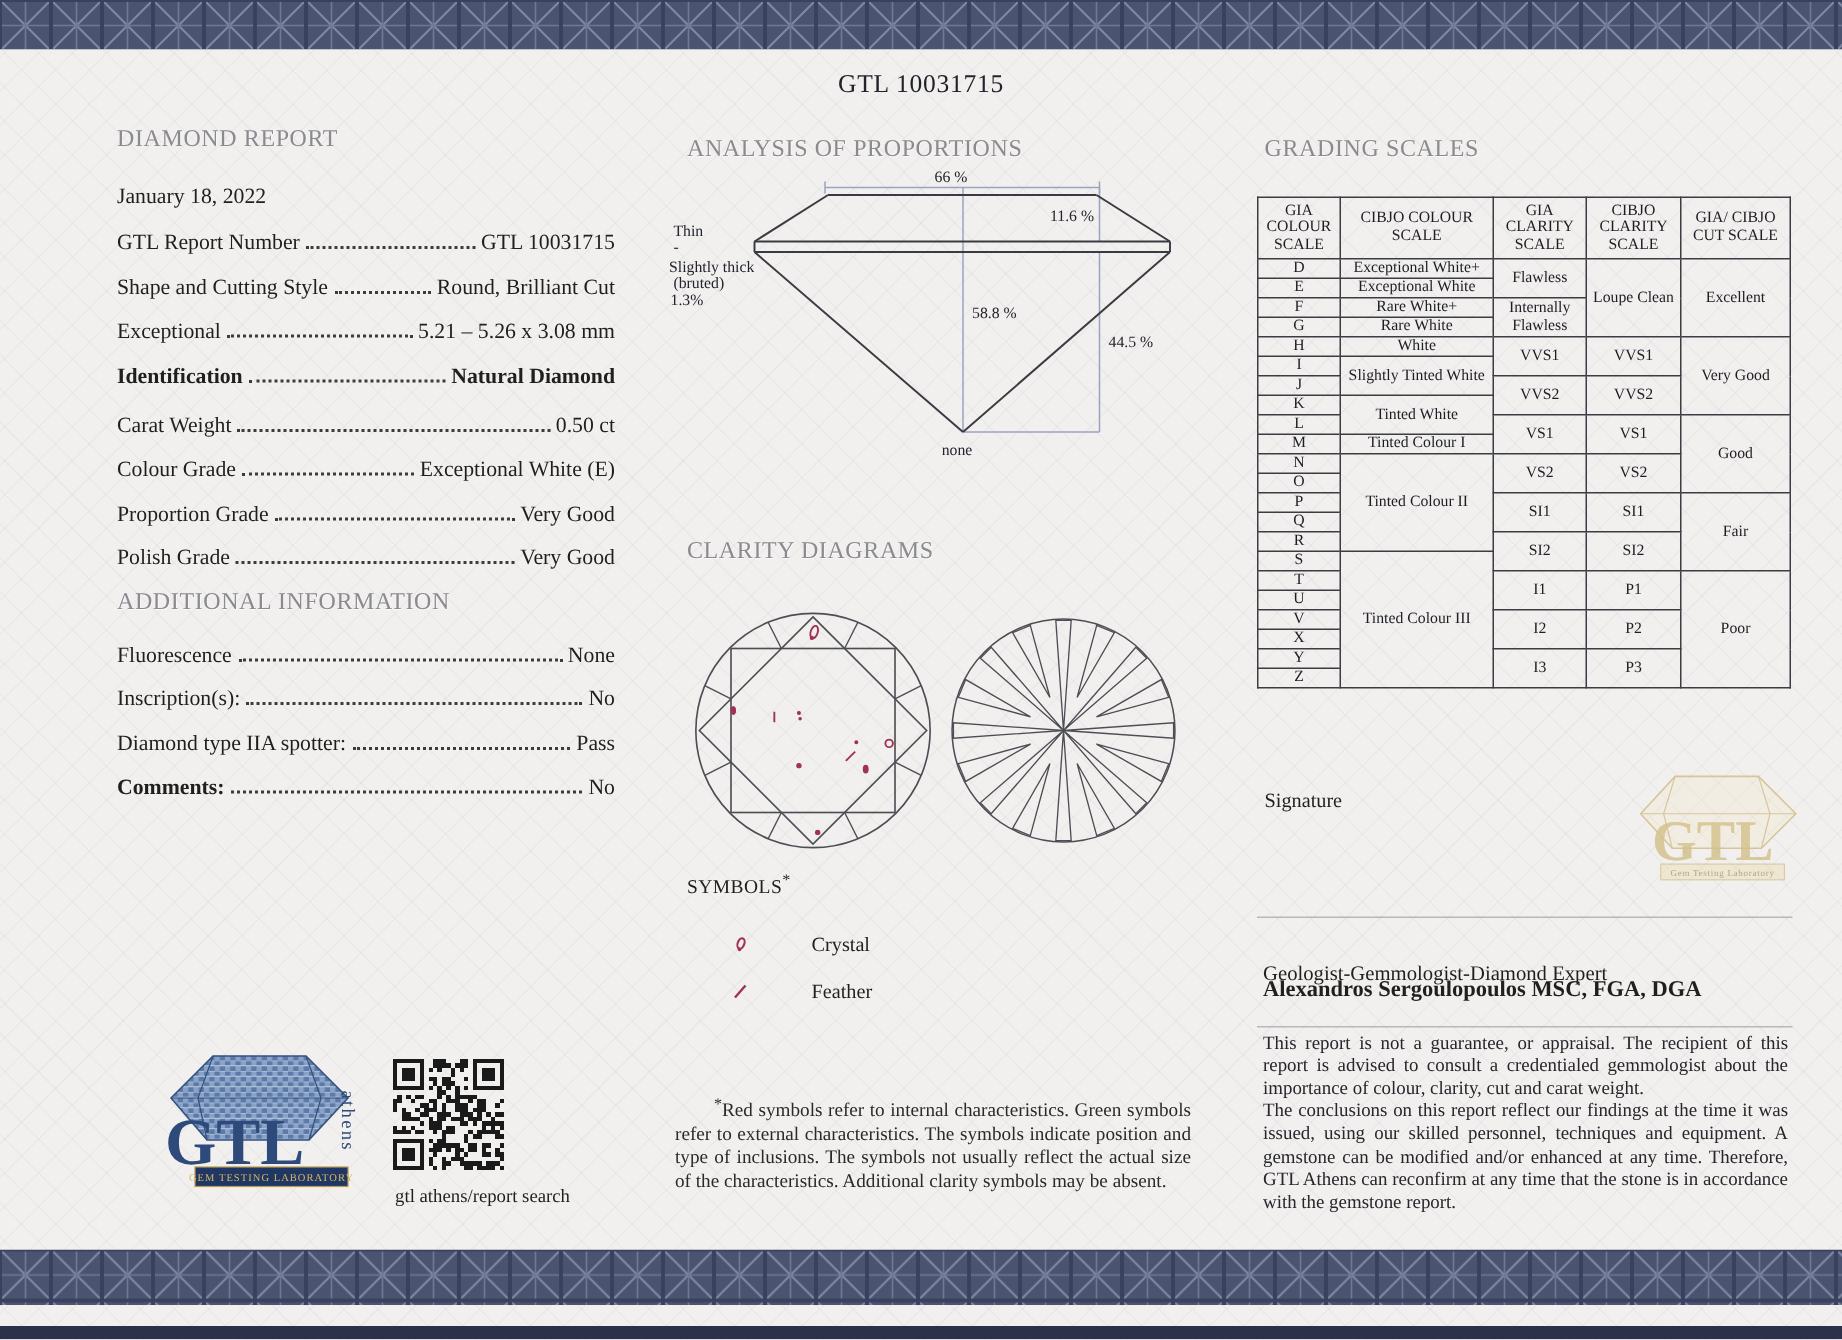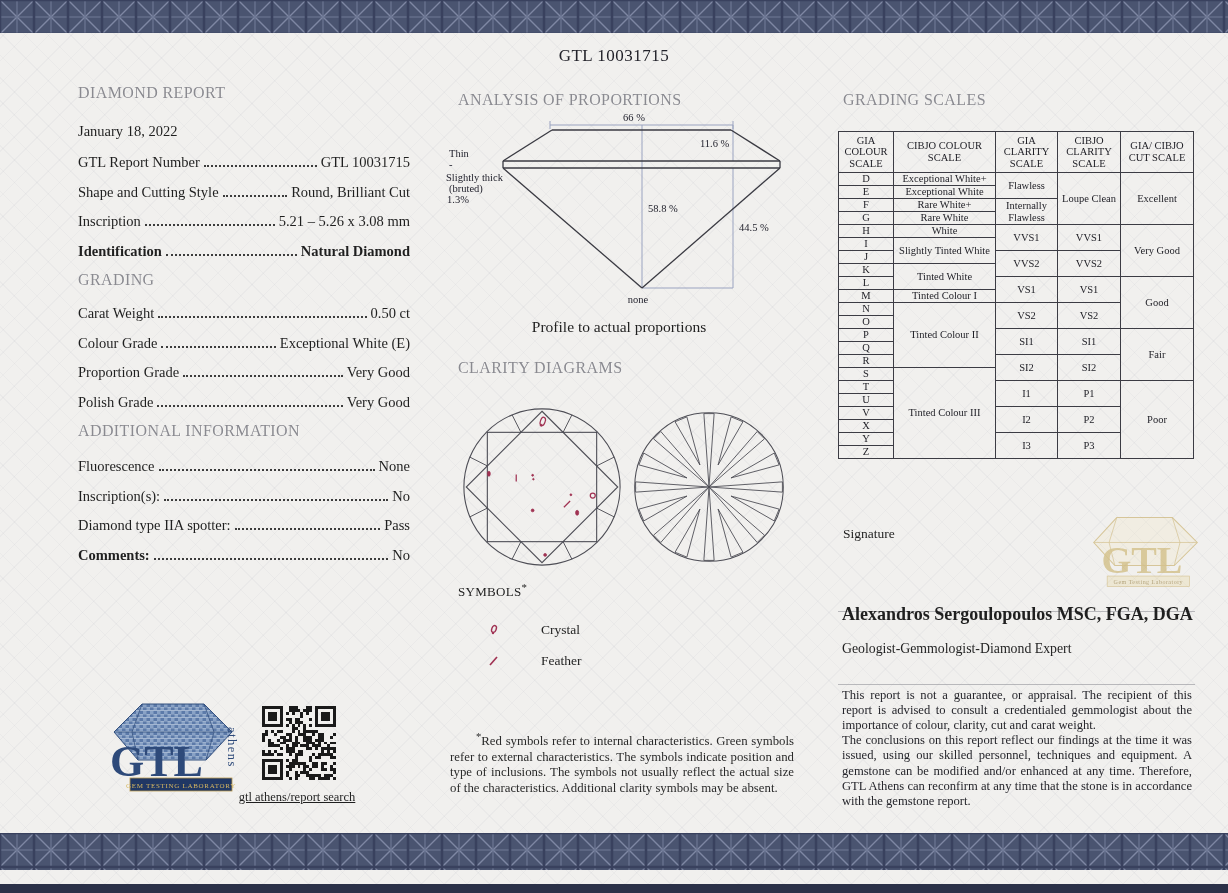--- a/index.html
+++ b/index.html
@@ -51,28 +51,28 @@
     width:356px;font-size:10.5px;color:#1d1d24;}
   table.scales th,table.scales td{border:1px solid #3c3c44;text-align:center;padding:0 1px;
     font-weight:normal;line-height:1.1;overflow:hidden;}
   table.scales th{height:40px;}
   table.scales td{height:12px;}
   col.c1{width:55px;} col.c2{width:102px;} col.c3{width:62px;} col.c4{width:63px;} col.c5{width:73px;}
   .sig-label{position:absolute;left:5px;top:526px;font-size:13.5px;}
   .watermark{position:absolute;left:250px;top:514px;opacity:.6;}
   .rule{position:absolute;left:0;width:357px;border-top:1px solid #9a9aa0;opacity:.65;}
   .rule1{top:611px;} .rule2{top:684px;}
-  .sig-name{position:absolute;left:4px;top:604px;font-size:18px;font-weight:bold;}
+  .sig-name{position:absolute;left:4px;top:652px;font-size:15px;font-weight:bold;}
   .sig-role{position:absolute;left:4px;top:641px;font-size:13.8px;}
   .disclaimer{position:absolute;left:4px;top:688px;width:350px;margin:0;
     font-size:12.6px;line-height:1.2;text-align:justify;color:#26262c;}
   
   .gtl-logo{position:absolute;left:108px;top:700px;}
   .qr-wrap{position:absolute;left:262px;top:706px;}
-  .qr-caption{position:absolute;left:227px;top:790px;width:140px;text-align:center;font-size:12.5px;text-decoration:underline;}
+  .qr-caption{position:absolute;left:240px;top:790px;width:140px;text-align:right;font-size:12.5px;}
   svg text{font-family:"Liberation Serif","DejaVu Serif",serif;}
 </style>
 </head>
 <body>
 
 <div class="page">
 
   <svg class="band band-top" width="1228" height="33">
     <defs>
       <pattern id="bp1" width="34" height="34" patternUnits="userSpaceOnUse">
@@ -102,34 +102,33 @@
 
         <div class="kv-row">
 
           <span class="lbl">Shape and Cutting Style</span>
           <span class="leader"></span>
           <span class="val">Round, Brilliant Cut</span>
         </div>
 
         <div class="kv-row">
 
-          <span class="lbl">Inscription</span>
+          <span class="lbl">Exceptional</span>
           <span class="leader"></span>
           <span class="val">5.21 – 5.26 x 3.08 mm</span>
         </div>
 
         <div class="kv-row bl bv">
 
           <span class="lbl">Identification</span>
           <span class="leader"></span>
           <span class="val">Natural Diamond</span>
         </div>
       </div>
 
-    <h2 class="sec mt1">GRADING</h2>
     <div class="rows g">
 
         <div class="kv-row">
           <span class="lbl">Carat Weight</span>
           <span class="leader"></span>
           <span class="val">0.50 ct</span>
         </div>
 
         <div class="kv-row">
           <span class="lbl">Colour Grade</span>
@@ -214,21 +213,20 @@
         <g>
           <text x="5" y="45">Thin</text>
           <text x="5" y="56">-</text>
           <text x="2" y="69">Slightly thick</text>
           <text x="5" y="80">(bruted)</text>
           <text x="3" y="91">1.3%</text>
         </g>
       </g>
     </svg>
 
-    <div class="caption">Profile to actual proportions</div>
 
     <h2 class="sec h-clar">CLARITY DIAGRAMS</h2>
 
     <svg class="crown-svg" width="164" height="164" viewBox="-105 -105 210 210">
       <g fill="none" stroke="#4d4d55" stroke-width="1.4">
         <circle cx="0" cy="0" r="100"></circle>
         <polygon points="0,-97 97,0 0,97 -97,0"></polygon>
         <rect x="-70" y="-70" width="140" height="140"></rect>
         <g stroke-width="1.2">
           <line x1="38.3" y1="-92.4" x2="27" y2="-70"></line>

